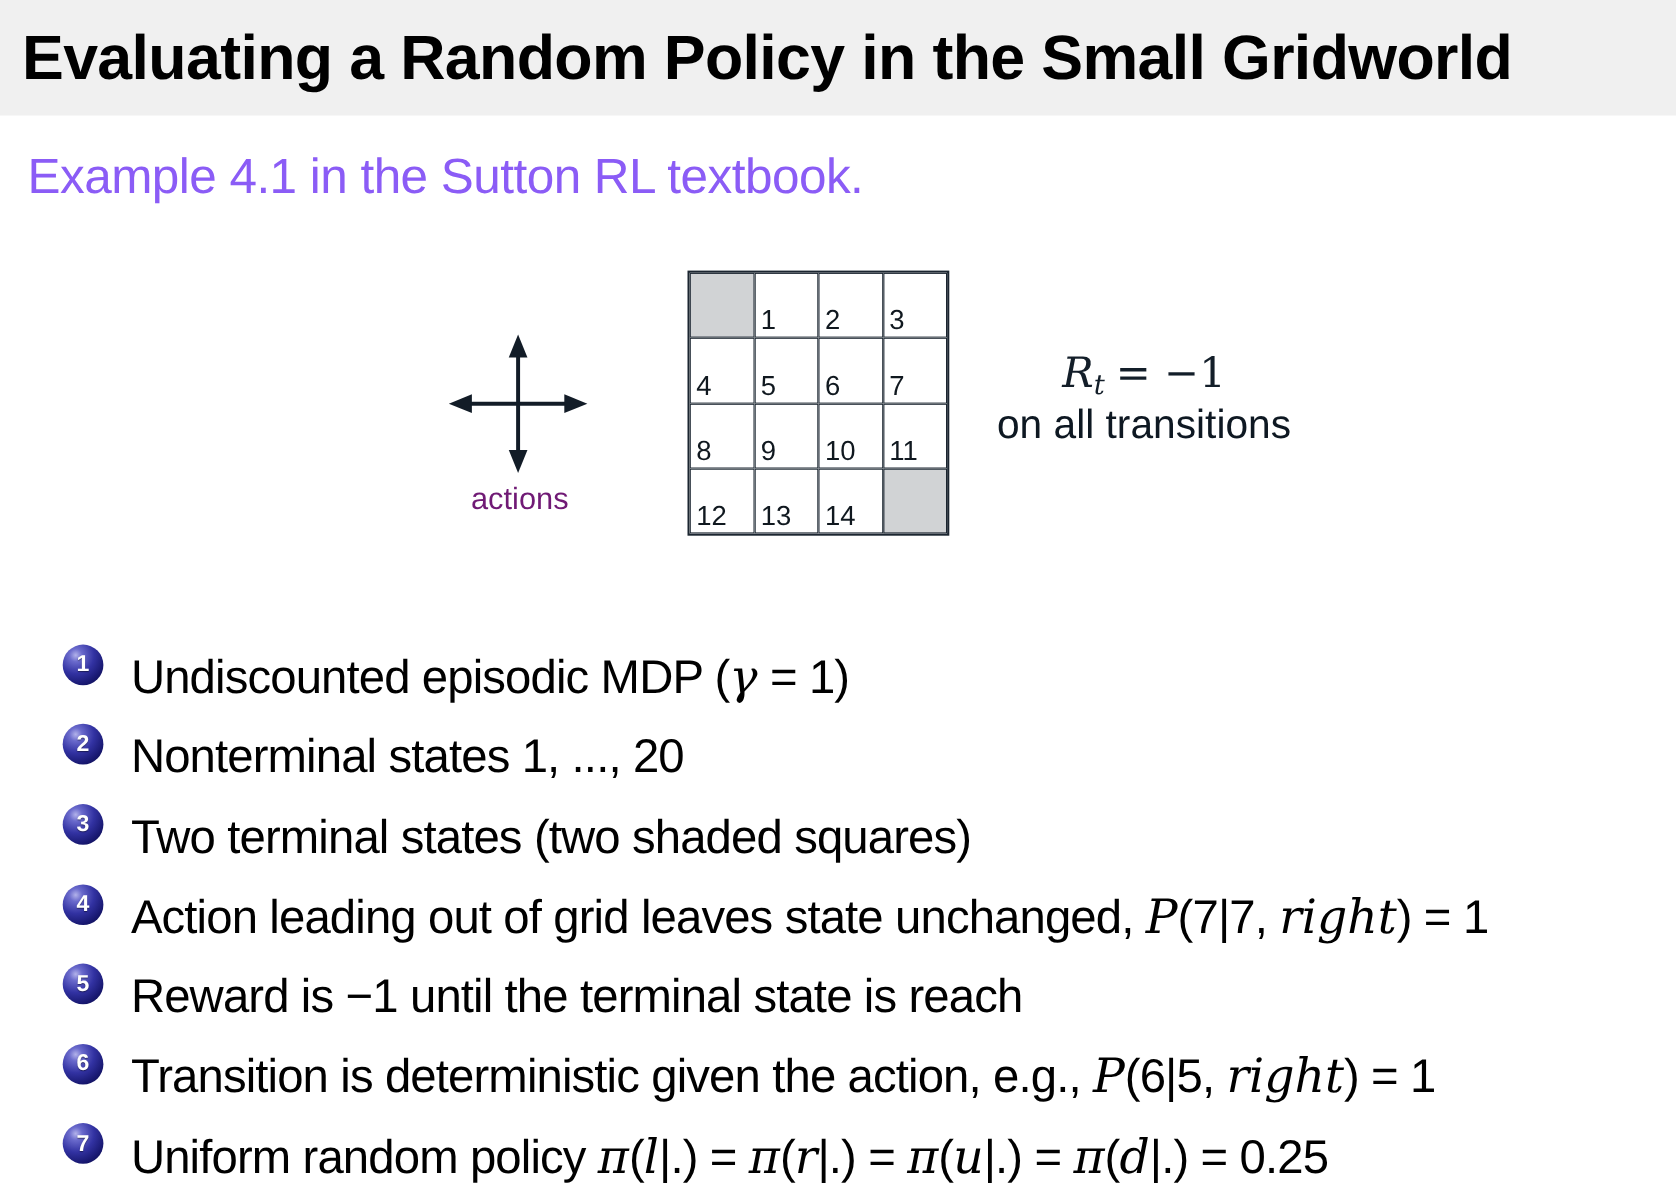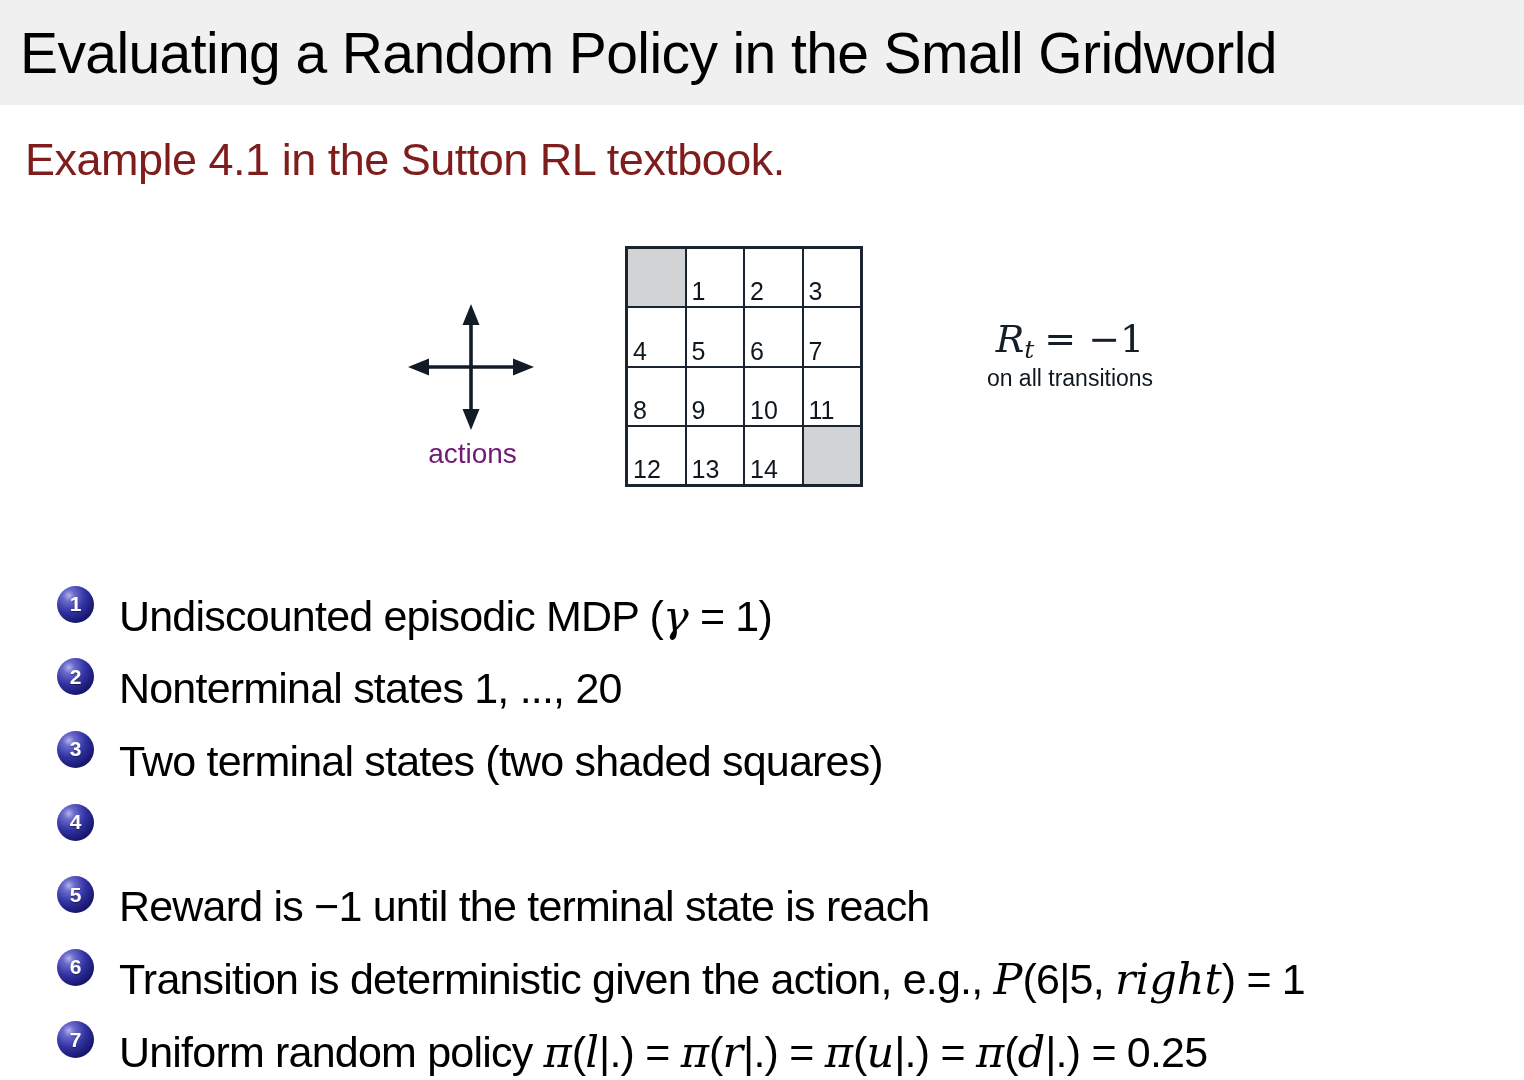--- a/index.html
+++ b/index.html
@@ -9,25 +9,25 @@
     font-family:"Liberation Sans", sans-serif;
     -webkit-font-smoothing:antialiased;
   }
   .titlebar{
     position:absolute;left:0;top:0;width:1524px;height:105px;
     background:var(--titlebar-bg,#f0f0f0);
     display:flex;align-items:center;
   }
   .title{
     margin-left:20px;font-size:57px;letter-spacing:-0.6px;color:#000;
-    white-space:nowrap;font-weight:400;
+    white-space:nowrap;font-weight:700;
   }
   .subtitle{
     position:absolute;left:25px;top:134px;font-size:45px;letter-spacing:-0.5px;
-    color:#7f1d1d;white-space:nowrap;
+    color:#8b5cf6;white-space:nowrap;
   }
 
   
   .cross{position:absolute;left:406px;top:302px;width:130px;height:130px;}
   .actions-label{
     position:absolute;left:400px;top:438px;width:145px;text-align:center;
     font-size:28px;color:#701a75;
   }
   .grid{
     position:absolute;left:625px;top:246px;width:238px;height:241px;
@@ -38,30 +38,30 @@
   .cell{
     position:relative;box-sizing:border-box;border:1.5px solid var(--line,#1b2530);
     background:#ffffff;
   }
   .cell.shaded{background:var(--shaded,#d1d3d5);}
   .cell-label{
     position:absolute;left:5px;bottom:2px;font-size:25px;color:#10181f;
     line-height:1;
   }
   .reward{
-    position:absolute;left:935px;top:320px;width:270px;text-align:center;
+    position:absolute;left:905px;top:320px;width:270px;text-align:center;
     color:#131e29;
   }
   .reward .formula{
     font-family:"DejaVu Serif", serif;font-size:38px;line-height:1.0;white-space:nowrap;
   }
   .reward .formula .base{font-style:italic;}
   .reward .formula .sub{font-style:italic;font-size:25px;vertical-align:-6px;}
   .reward .formula .rest{margin-left:10px;}
-  .reward .caption{font-size:23px;margin-top:3px;white-space:nowrap;color:#0e1822;}
+  .reward .caption{font-size:37px;margin-top:3px;white-space:nowrap;color:#0e1822;}
 
   
   .blist{
     position:absolute;left:57px;top:568px;margin:0;padding:0;list-style:none;
   }
   .item{
     height:72.6px;display:flex;align-items:center;white-space:nowrap;
   }
   .ball{
     flex:0 0 auto;width:37px;height:37px;border-radius:50%;
@@ -160,20 +160,21 @@
     <li class="item">
       <span class="ball">2</span>
       <span class="itext"><span>Nonterminal states 1, ..., 20</span></span>
     </li>
     <li class="item">
       <span class="ball">3</span>
       <span class="itext"><span>Two terminal states (two shaded squares)</span></span>
     </li>
     <li class="item">
       <span class="ball">4</span>
+      <span class="itext"><span>Action leading out of grid leaves state unchanged, </span><span class="m">P</span><span>(7|7, </span><span class="m">right</span><span>) = 1</span></span>
     </li>
     <li class="item">
       <span class="ball">5</span>
       <span class="itext"><span>Reward is −1 until the terminal state is reach</span></span>
     </li>
     <li class="item">
       <span class="ball">6</span>
       <span class="itext"><span>Transition is deterministic given the action, e.g., </span><span class="m">P</span><span>(6|5, </span><span class="m">right</span><span>) = 1</span></span>
     </li>
     <li class="item">

